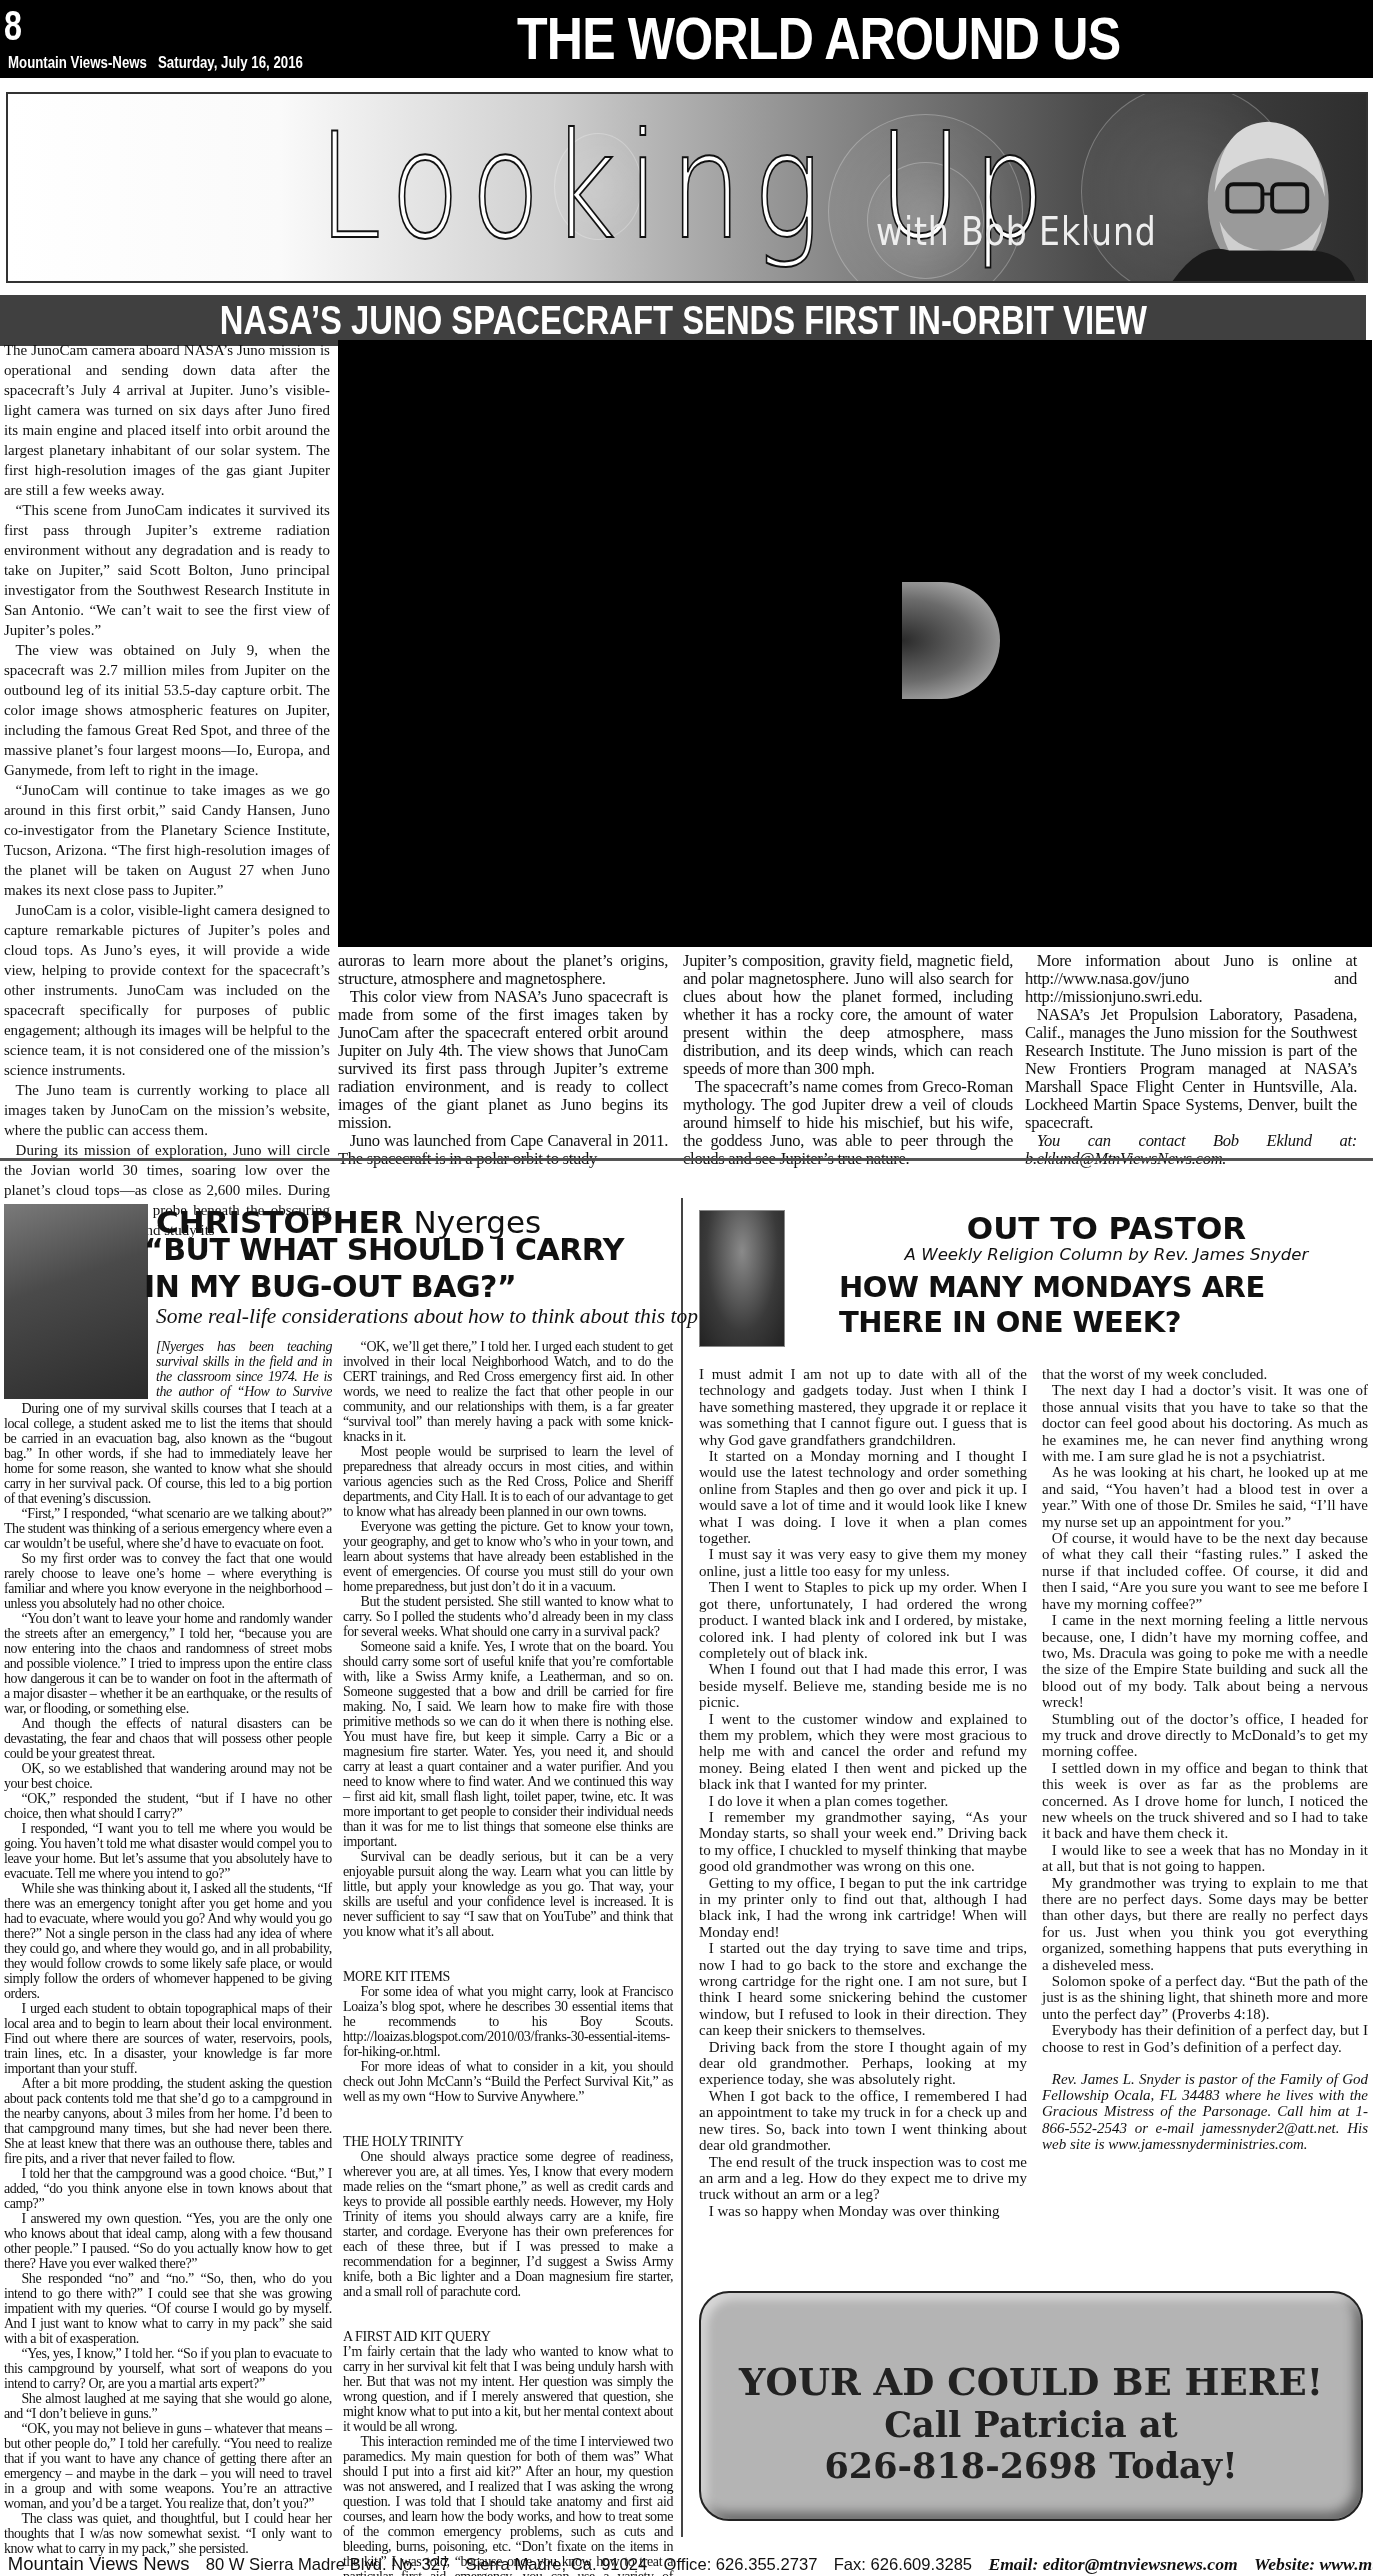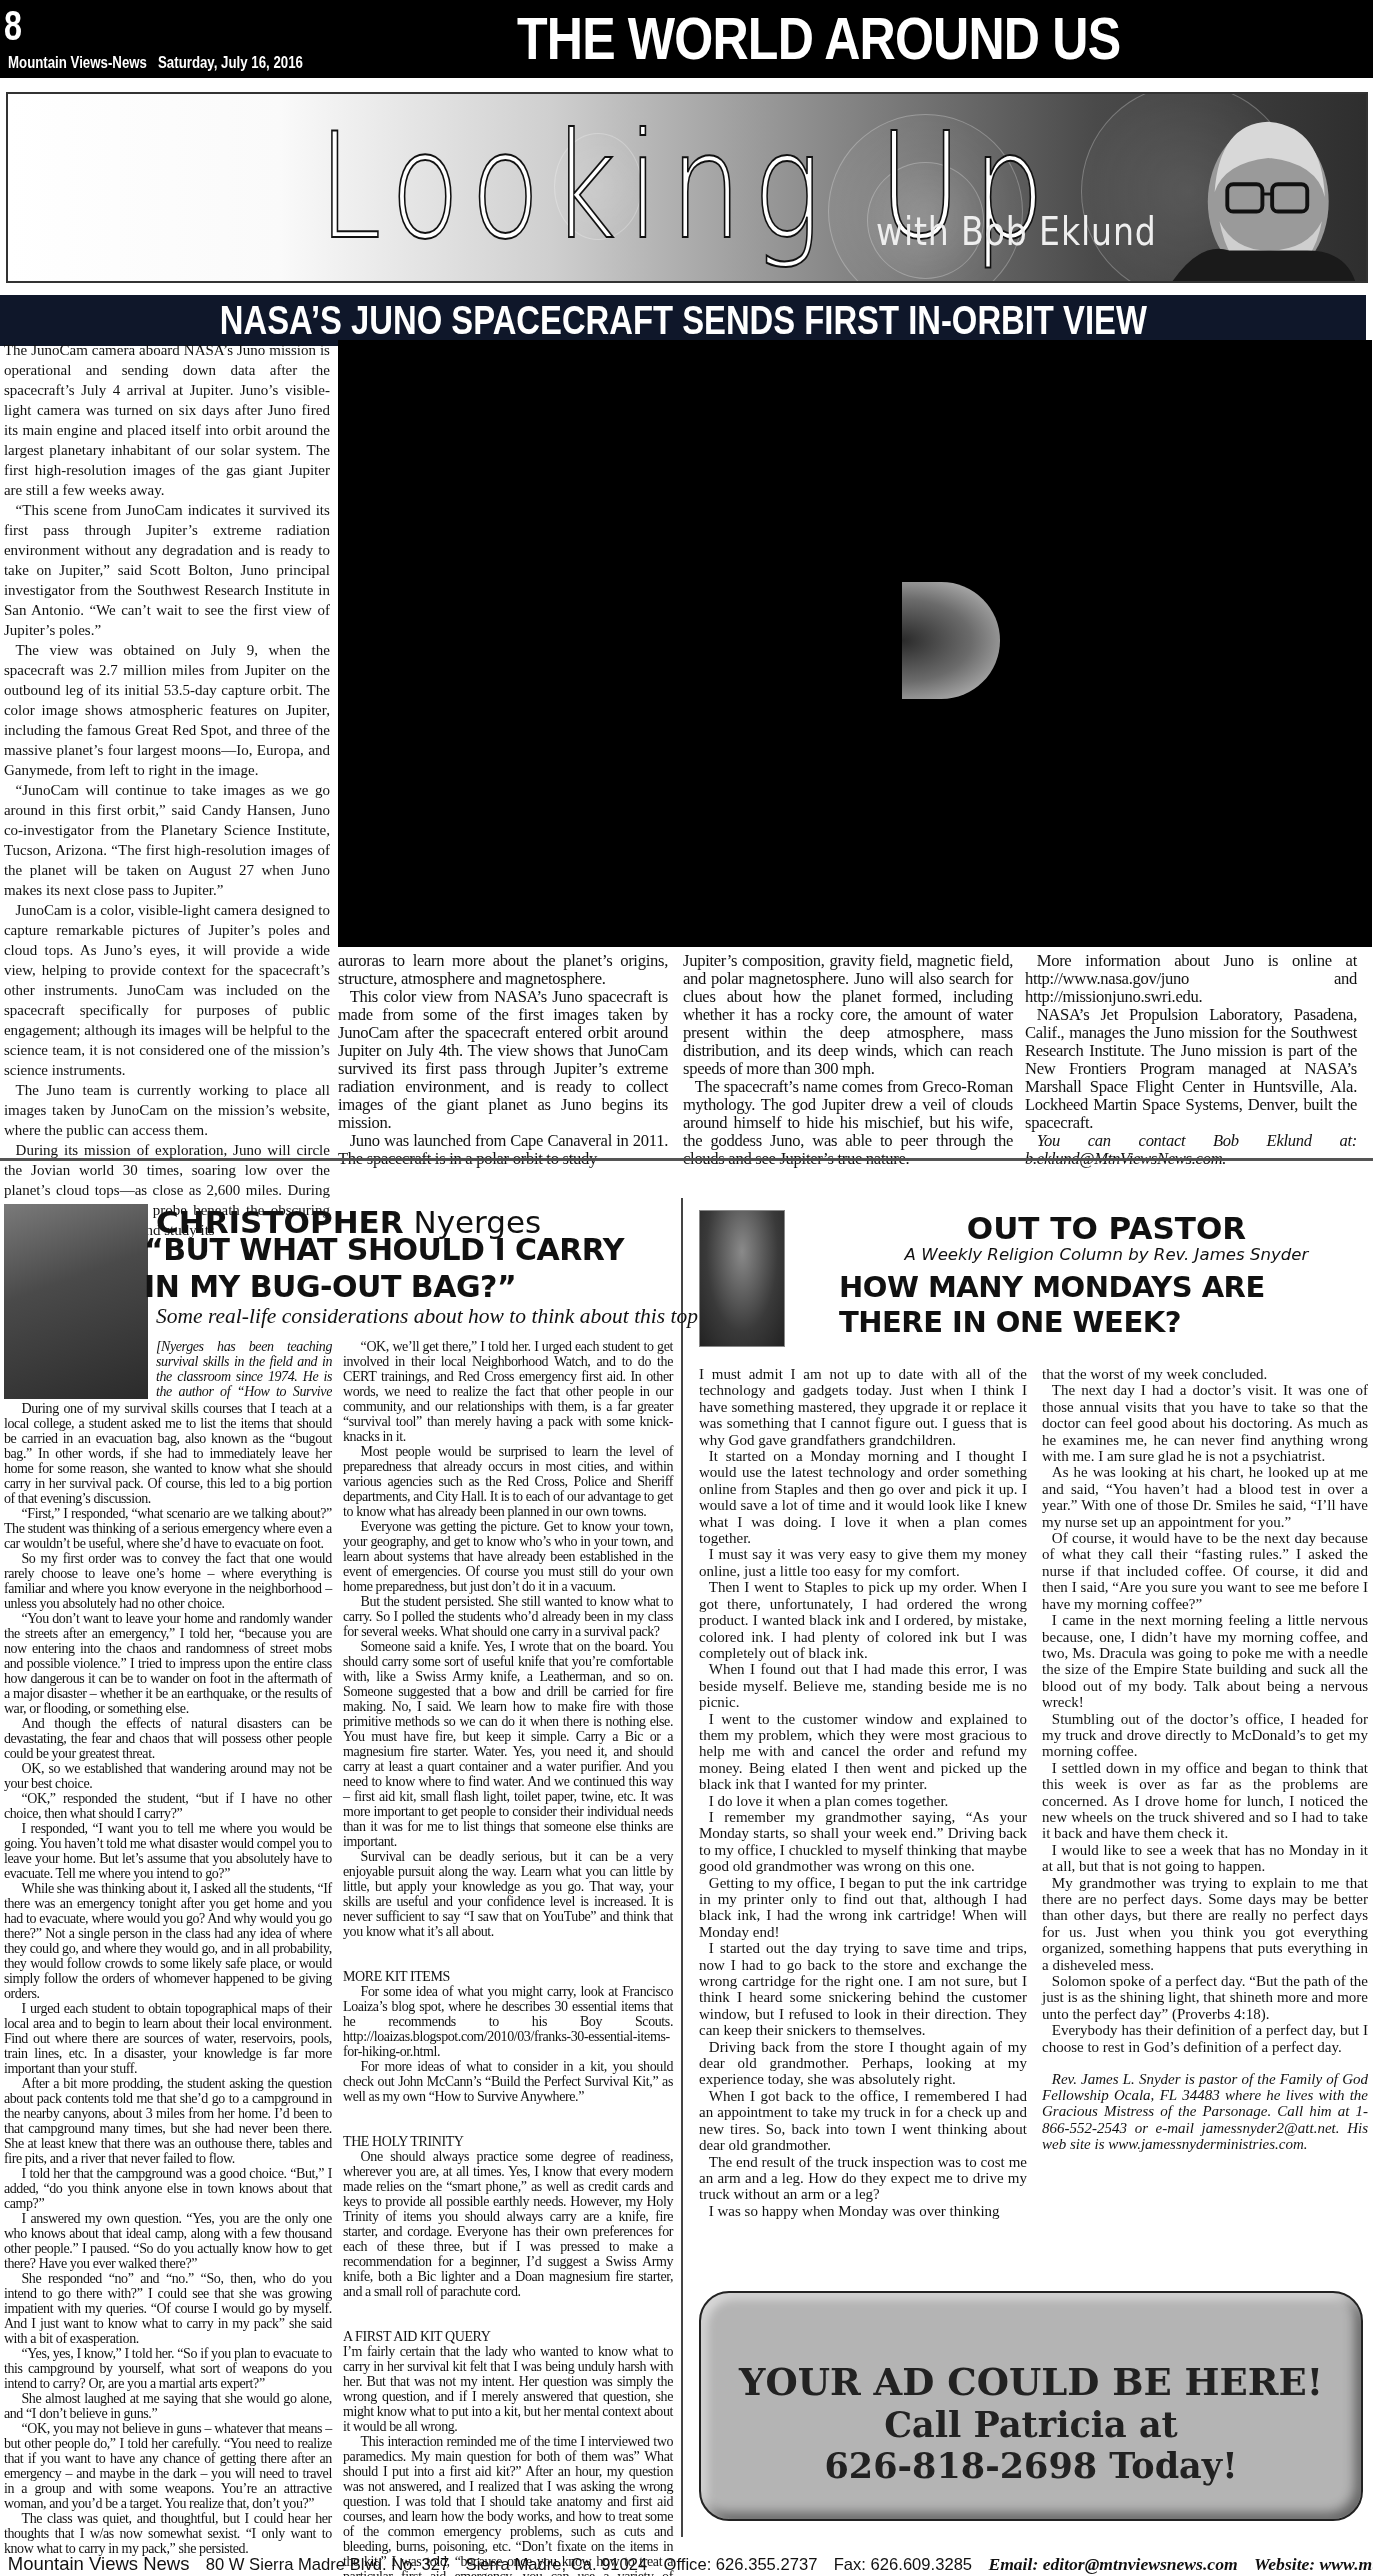--- a/index.html
+++ b/index.html
@@ -14,21 +14,21 @@
 
   
   .banner { position: absolute; left: 5.9px; top: 92px; width: 1362px; height: 191px; border: 2px solid #333;
     background: linear-gradient(90deg, #fff 0%, #fafafa 20%, #cfcfcf 40%, #8a8a8a 60%, #4a4a4a 80%, #2e2e2e 100%); overflow: hidden; }
   .banner .ring { position: absolute; border-radius: 50%; border: 1px solid rgba(255,255,255,0.25); background: radial-gradient(circle, rgba(255,255,255,0.12), rgba(255,255,255,0)); }
   .banner-title { position: absolute; left: 310px; top: 3.9px; font-family: "DejaVu Sans", sans-serif; font-weight: 200; font-size: 146px; line-height: 176px; color: #fff; -webkit-text-stroke: 2px #111; letter-spacing: 13.7px; transform: scaleX(0.78); transform-origin: left; white-space: nowrap; }
   .banner-sub { position: absolute; left: 868px; top: 115px; font-family: "DejaVu Sans", sans-serif; font-size: 39px; color: #eee; letter-spacing: 1px; transform: scaleX(0.85); transform-origin: left; white-space: nowrap; }
   .portrait { position: absolute; right: 9.8px; top: 9.8px; width: 195px; height: 180px; }
 
   
-  .headline-bar { position: absolute; left: 0; top: 295px; width: 1366px; height: 51px; background: #0f172a; color: #fff; text-align: center; }
+  .headline-bar { position: absolute; left: 0; top: 295px; width: 1366px; height: 51px; background: #404040; color: #fff; text-align: center; }
   .headline-bar span { display: inline-block; font-family: "Liberation Sans", sans-serif; font-weight: bold; font-size: 41px; line-height: 51px; transform: scaleX(0.8); white-space: nowrap; }
 
   
   .col { position: absolute; font-size: 15px; line-height: 20px; text-align: justify; hyphens: auto; }
   .col p { text-indent: 11.7px; }
   .col p.noindent { text-indent: 0; }
   .juno-img { position: absolute; left: 338px; top: 340px; width: 1034px; height: 607px; background: #000; }
   .jupiter { position: absolute; left: 564px; top: 242px; width: 98px; height: 117px; border-radius: 0 59px 59px 0 / 0 59px 59px 0; background: radial-gradient(ellipse at 0% 50%, #2a2a2a 0%, #6b6b6b 50%, #b0b0b0 85%, #d0d0d0 100%); }
   .condensed { font-size: 16.6px; line-height: 18px; letter-spacing: -0.3px; }
 
@@ -184,21 +184,21 @@
 </div>
 
 <div class="photo-snyder"></div>
 <div class="col-heading">OUT TO PASTOR</div>
 <div class="col-subheading">A Weekly Religion Column by Rev. James Snyder</div>
 <div class="article-title" style="left:839px;top:1270px;width:527px;font-size:29px;line-height:35px;">HOW MANY MONDAYS ARE THERE IN ONE WEEK?</div>
 
 <div class="col snyder-text" style="left:699px;top:1366px;width:328px;">
   <p style="text-indent:0">I must admit I am not up to date with all of the technology and gadgets today. Just when I think I have something mastered, they upgrade it or replace it was something that I cannot figure out. I guess that is why God gave grandfathers grandchildren.</p>
   <p>It started on a Monday morning and I thought I would use the latest technology and order something online from Staples and then go over and pick it up. I would save a lot of time and it would look like I knew what I was doing. I love it when a plan comes together.</p>
-  <p>I must say it was very easy to give them my money online, just a little too easy for my comfort.</p>
+  <p>I must say it was very easy to give them my money online, just a little too easy for my unless.</p>
   <p>Then I went to Staples to pick up my order. When I got there, unfortunately, I had ordered the wrong product. I wanted black ink and I ordered, by mistake, colored ink. I had plenty of colored ink but I was completely out of black ink.</p>
   <p>When I found out that I had made this error, I was beside myself. Believe me, standing beside me is no picnic.</p>
   <p>I went to the customer window and explained to them my problem, which they were most gracious to help me with and cancel the order and refund my money. Being elated I then went and picked up the black ink that I wanted for my printer.</p>
   <p>I do love it when a plan comes together.</p>
   <p>I remember my grandmother saying, “As your Monday starts, so shall your week end.” Driving back to my office, I chuckled to myself thinking that maybe good old grandmother was wrong on this one.</p>
   <p>Getting to my office, I began to put the ink cartridge in my printer only to find out that, although I had black ink, I had the wrong ink cartridge! When will Monday end!</p>
   <p>I started out the day trying to save time and trips, now I had to go back to the store and exchange the wrong cartridge for the right one. I am not sure, but I think I heard some snickering behind the customer window, but I refused to look in their direction. They can keep their snickers to themselves.</p>
   <p>Driving back from the store I thought again of my dear old grandmother. Perhaps, looking at my experience today, she was absolutely right.</p>
   <p>When I got back to the office, I remembered I had an appointment to take my truck in for a check up and new tires. So, back into town I went thinking about dear old grandmother.</p>
   <p>The end result of the truck inspection was to cost me an arm and a leg. How do they expect me to drive my truck without an arm or a leg?</p>

